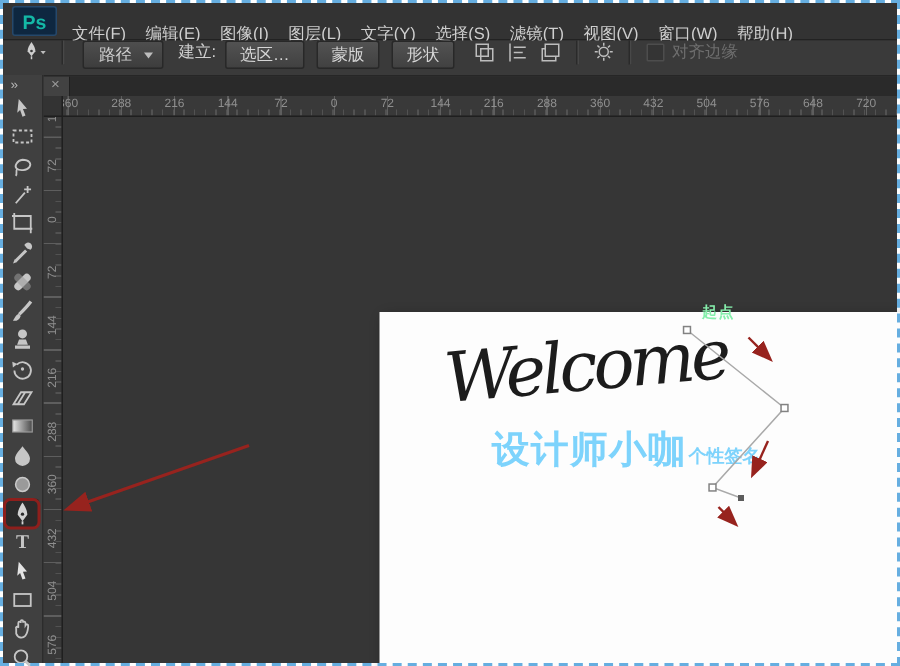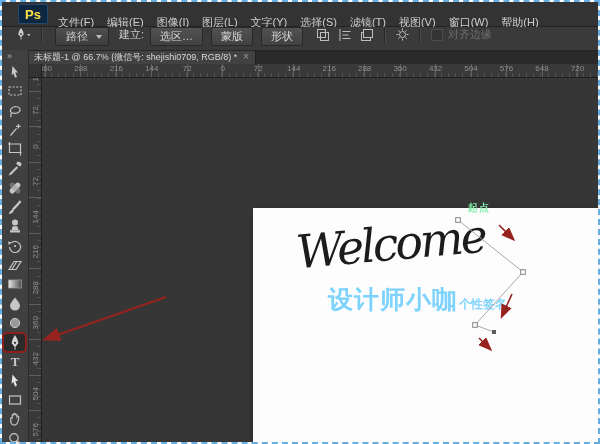--- a/index.html
+++ b/index.html
@@ -4,21 +4,21 @@
 <style>
   html,body{margin:0;padding:0;background:#888;}
   #stage{position:relative;width:600px;height:444px;background:#fff;overflow:hidden;
          font-family:"Liberation Sans",sans-serif;-webkit-font-smoothing:antialiased;}
   .app{position:absolute;inset:2px;background:#373737;}
   .ants{position:absolute;inset:0;border:2px dashed #66aee0;pointer-events:none;z-index:100;}
 
   
   .menubar{position:absolute;left:0;top:0;width:100%;height:24px;background:#333;
            border-bottom:1px solid #222;display:flex;align-items:center;z-index:5;}
-  .pslogo{width:28px;height:18px;margin:0 10px 0 16px;background:#0e2740;color:#fde047;
+  .pslogo{width:28px;height:18px;margin:0 10px 0 6px;background:#0e2740;color:#14b8a6;
           font-weight:bold;font-size:13px;display:flex;align-items:center;justify-content:center;
           border-radius:2px;border:1px solid #25486b;}
   .menu-item{color:#cfcfcf;font-size:11px;margin-right:13px;white-space:nowrap;cursor:default;}
 
   
   .optionsbar{position:absolute;left:0;top:25px;width:100%;height:23px;background:#3a3a3a;
               border-bottom:1px solid #262626;display:flex;align-items:flex-start;z-index:5;color:#cfcfcf;font-size:11px;}
   .ob-sep{width:1px;height:16px;background:#2a2a2a;border-right:1px solid #484848;margin:0 6px;}
   .ob-btn{background:linear-gradient(#525252,#414141);border:1px solid #282828;border-radius:2px;
           padding:1px 9px;margin:0 4px;color:#d6d6d6;white-space:nowrap;}
@@ -151,21 +151,20 @@
       </span>
       <span class="ob-sep"></span>
       <span class="ob-check">
         <span class="cb disabled"></span>
         <span class="disabled-text">对齐边缘</span>
       </span>
     </div>
 
     <div class="tabrow">
       <div class="doctab">
-        <span class="doctab-title">未标题-1 @ 66.7% (微信号: shejishi0709, RGB/8) *</span>
         <span class="doctab-close">×</span>
       </div>
     </div>
 
     <div class="ruler-top" id="rulerTop">
         <span class="rlabel-top" style="left: 17.4px;">360</span>
         <span class="rlabel-top" style="left: 52.87px;">288</span>
         <span class="rlabel-top" style="left: 88.34px;">216</span>
         <span class="rlabel-top" style="left: 123.81px;">144</span>
         <span class="rlabel-top" style="left: 159.28px;">72</span>

